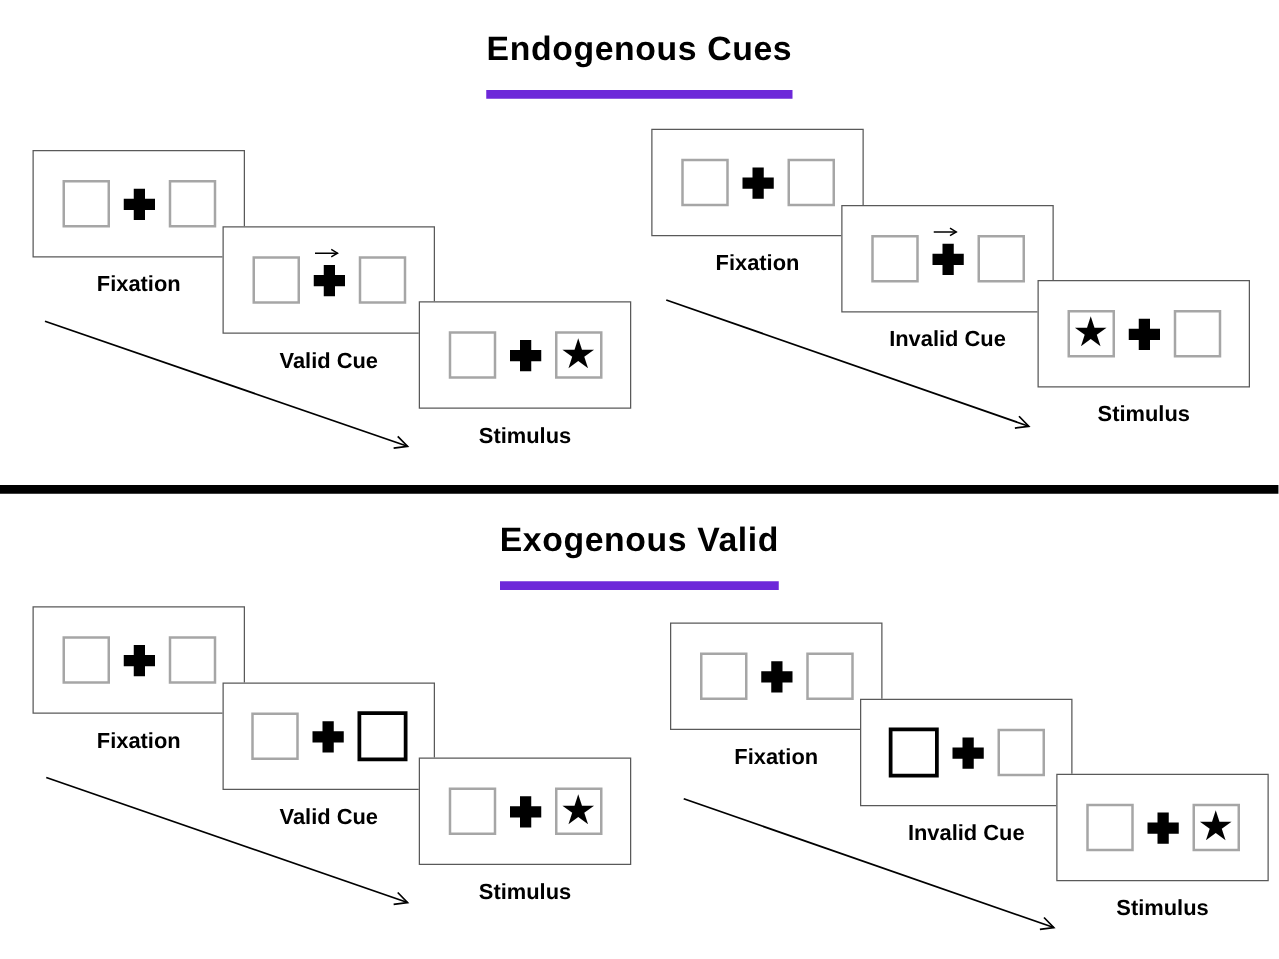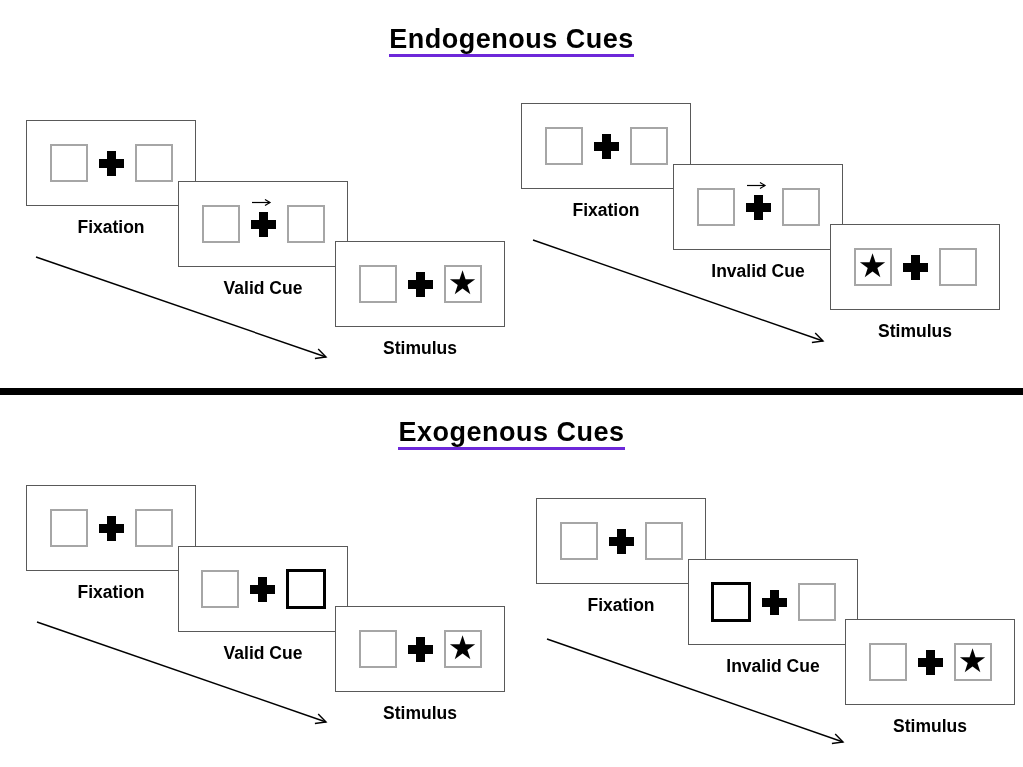--- a/index.html
+++ b/index.html
@@ -15,22 +15,22 @@
   .title {
     position: absolute;
     left: 0;
     width: 100%;
     text-align: center;
     font-size: 27px;
     font-weight: bold;
     letter-spacing: 0.5px;
   }
   .title .u {
-    border-bottom: 3px solid #6d28d9;
-    padding-bottom: 0;
+    border-bottom: 7px solid #6d28d9;
+    padding-bottom: 18px;
   }
   .t1 { top: 24px; }
   .t2 { top: 417px; }
   .divider {
     position: absolute;
     left: 0;
     top: 388px;
     width: 1023px;
     height: 7px;
     background: #000;
@@ -203,21 +203,21 @@
         <div class="plus"></div>
       </div>
       <div class="sq"></div>
     </div>
     <div class="plabel l3">Stimulus</div>
   </div>
 
   <div class="divider"></div>
 
   <div class="title t2">
-    <span class="u">Exogenous Cues</span>
+    <span class="u">Exogenous Valid</span>
   </div>
 
   <div class="group gC">
     <svg class="tl-arrow" width="340" height="260">
       <line x1="11" y1="137" x2="300" y2="237" stroke="#000" stroke-width="1.4" marker-end="url(#ahBig)"></line>
     </svg>
     <div class="panel p1">
       <div class="sq"></div>
       <div class="plus-wrap">
         <div class="plus"></div>

